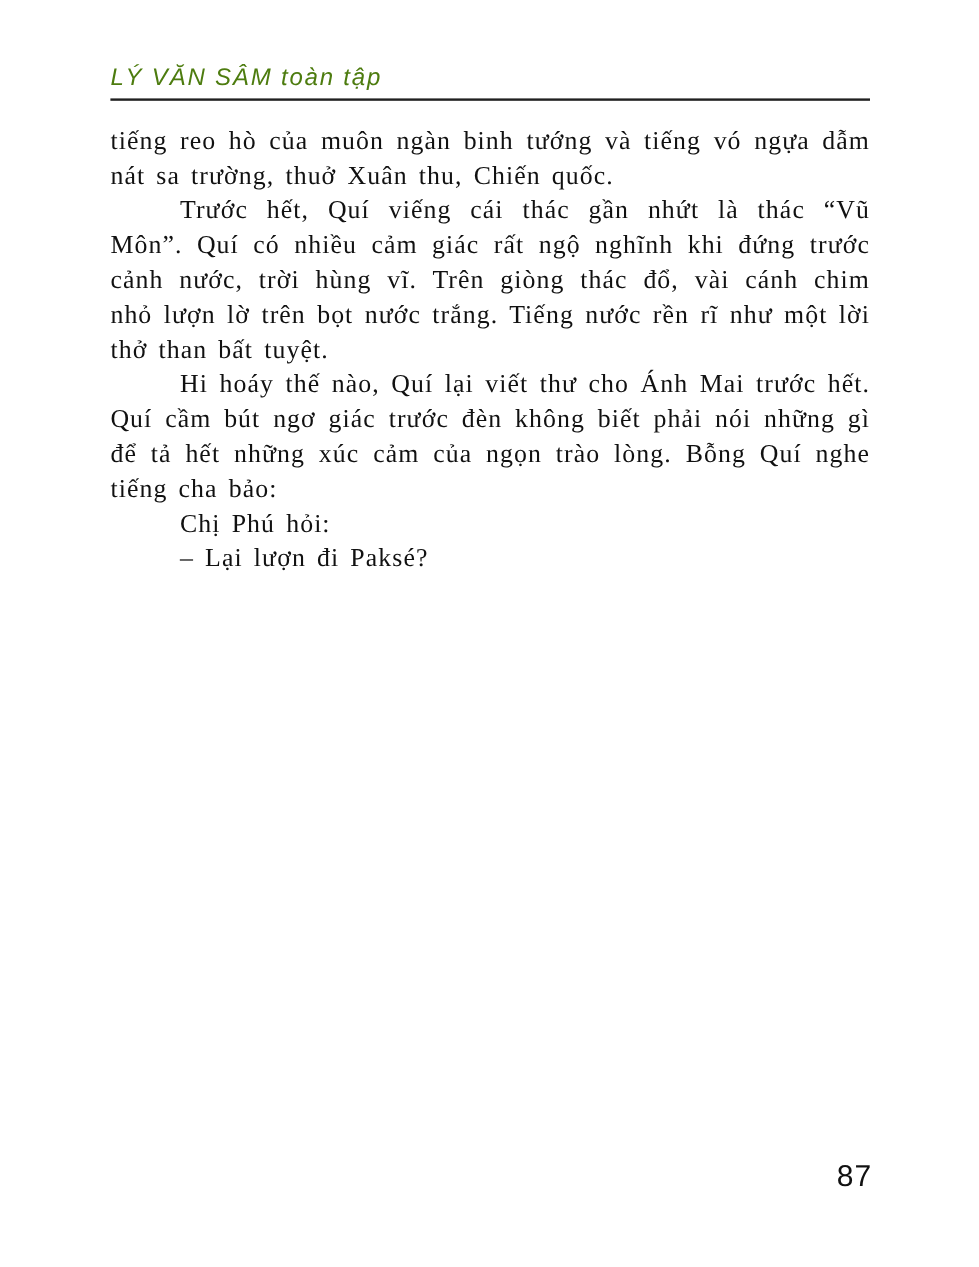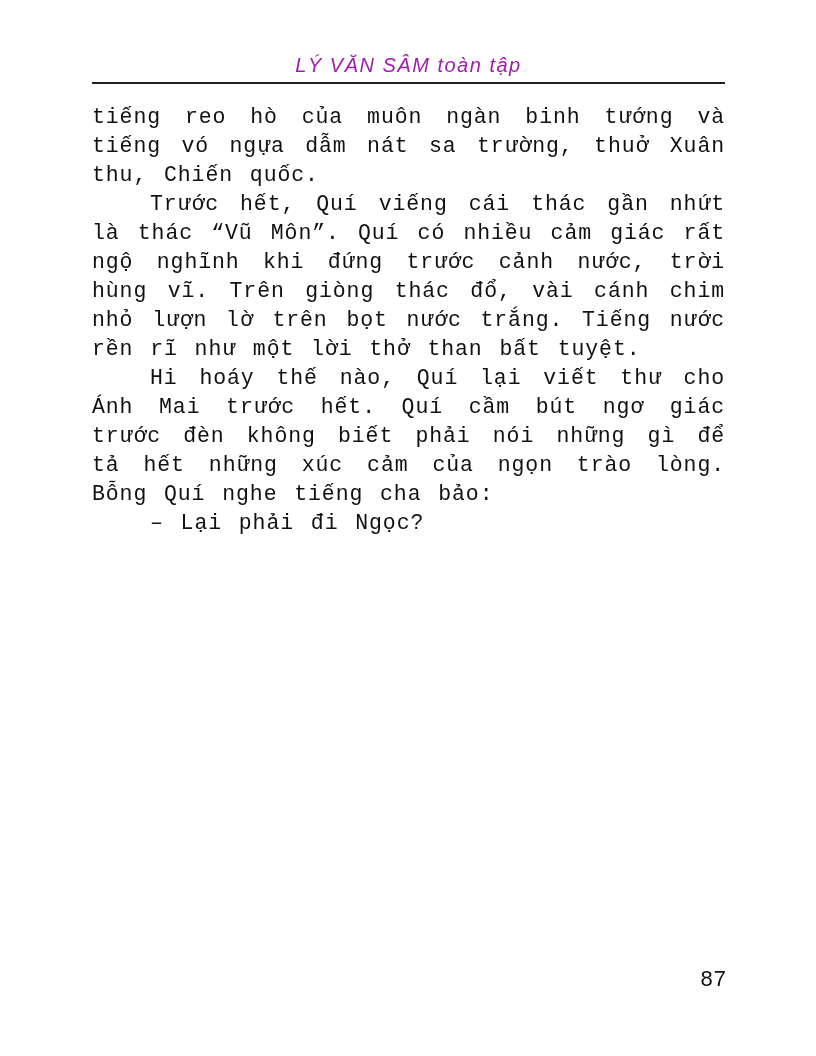--- a/index.html
+++ b/index.html
@@ -17,65 +17,65 @@
     font-family: "Liberation Serif", serif;
     overflow: hidden;
   }
   .content {
     position: absolute;
     left: 92px;
     top: 54px;
     width: 633px;
   }
   .running-header {
-    text-align: center;
+    text-align: left;
     font-family: "Liberation Sans", sans-serif;
     font-style: italic;
     font-size: 20px;
     letter-spacing: 1.5px;
-    color: #a21caf;
+    color: #4d7c0f;
     padding-bottom: 5px;
     border-bottom: 2.5px solid #202020;
   }
   .body-text {
     margin-top: 19px;
     font-size: 21.5px;
     line-height: 29px;
     text-align: justify;
     letter-spacing: 0.9px;
     word-spacing: 3px;
-    font-family: Liberation Mono, monospace;
   }
   .para {
     margin: 0;
     text-indent: 58px;
   }
   .para.no-indent {
     text-indent: 0;
   }
   .italic {
     font-style: italic;
   }
   .page-number {
     position: absolute;
     top: 966px;
     right: 89px;
     font-family: "Liberation Sans", sans-serif;
-    font-size: 22px;
+    font-size: 25px;
     letter-spacing: 1px;
     color: #111111;
   }
 </style>
 </head>
 <body>
 
 <div class="page">
   <div class="content">
     <div class="running-header">LÝ VĂN SÂM toàn tập</div>
     <div class="body-text">
         <p class="para no-indent"><span>tiếng reo hò của muôn ngàn binh tướng và tiếng vó ngựa dẫm nát sa trường, thuở Xuân thu, Chiến quốc.</span></p>
         <p class="para"><span>Trước hết, Quí viếng cái thác gần nhứt là thác “Vũ Môn”. Quí có nhiều cảm giác rất ngộ nghĩnh khi đứng trước cảnh nước, trời hùng vĩ. Trên giòng thác đổ, vài cánh chim nhỏ lượn lờ trên bọt nước trắng. Tiếng nước rền rĩ như một lời thở than bất tuyệt.</span></p>
         <p class="para"><span>Hi hoáy thế nào, Quí lại viết thư cho Ánh Mai trước hết. Quí cầm bút ngơ giác trước đèn không biết phải nói những gì để tả hết những xúc cảm của ngọn trào lòng. Bỗng Quí nghe tiếng cha bảo:</span></p>
-        <p class="para"><span>– Lại phải đi Ngọc?</span></p>
+        <p class="para"><span>Chị Phú hỏi:</span></p>
+        <p class="para"><span>– Lại lượn đi Paksé?</span></p>
       </div>
   </div>
   <div class="page-number">87</div>
 </div>
 
 </body></html>

